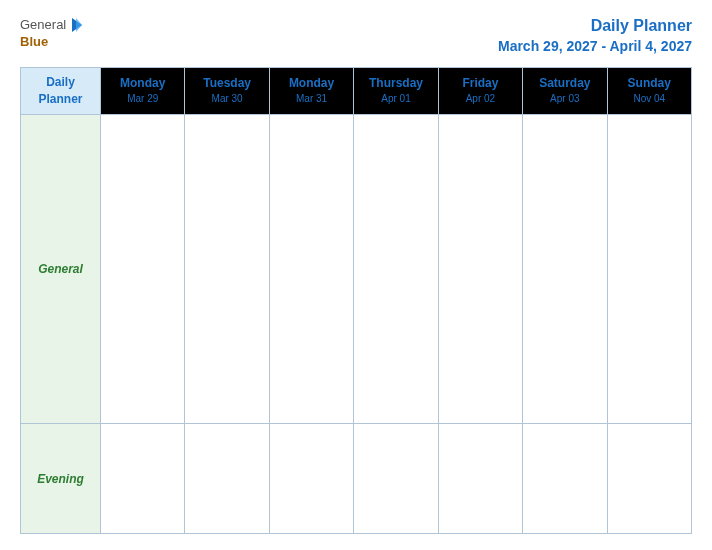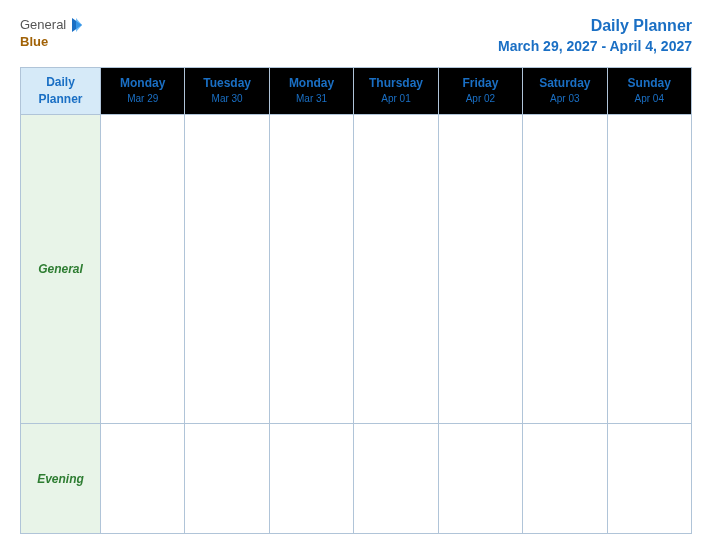--- a/index.html
+++ b/index.html
@@ -189,21 +189,21 @@
         <th>
           <span class="day-name">Friday</span>
           <span class="day-date">Apr 02</span>
         </th>
         <th>
           <span class="day-name">Saturday</span>
           <span class="day-date">Apr 03</span>
         </th>
         <th>
           <span class="day-name">Sunday</span>
-          <span class="day-date">Apr 04</span>
+          <span class="day-date">Nov 04</span>
         </th>
       </tr>
     </thead>
     <tbody>
       <tr class="time-row">
         <td class="time-cell">
           <span>General</span>
         </td>
         <td class="content-cell"></td>
         <td class="content-cell"></td>

